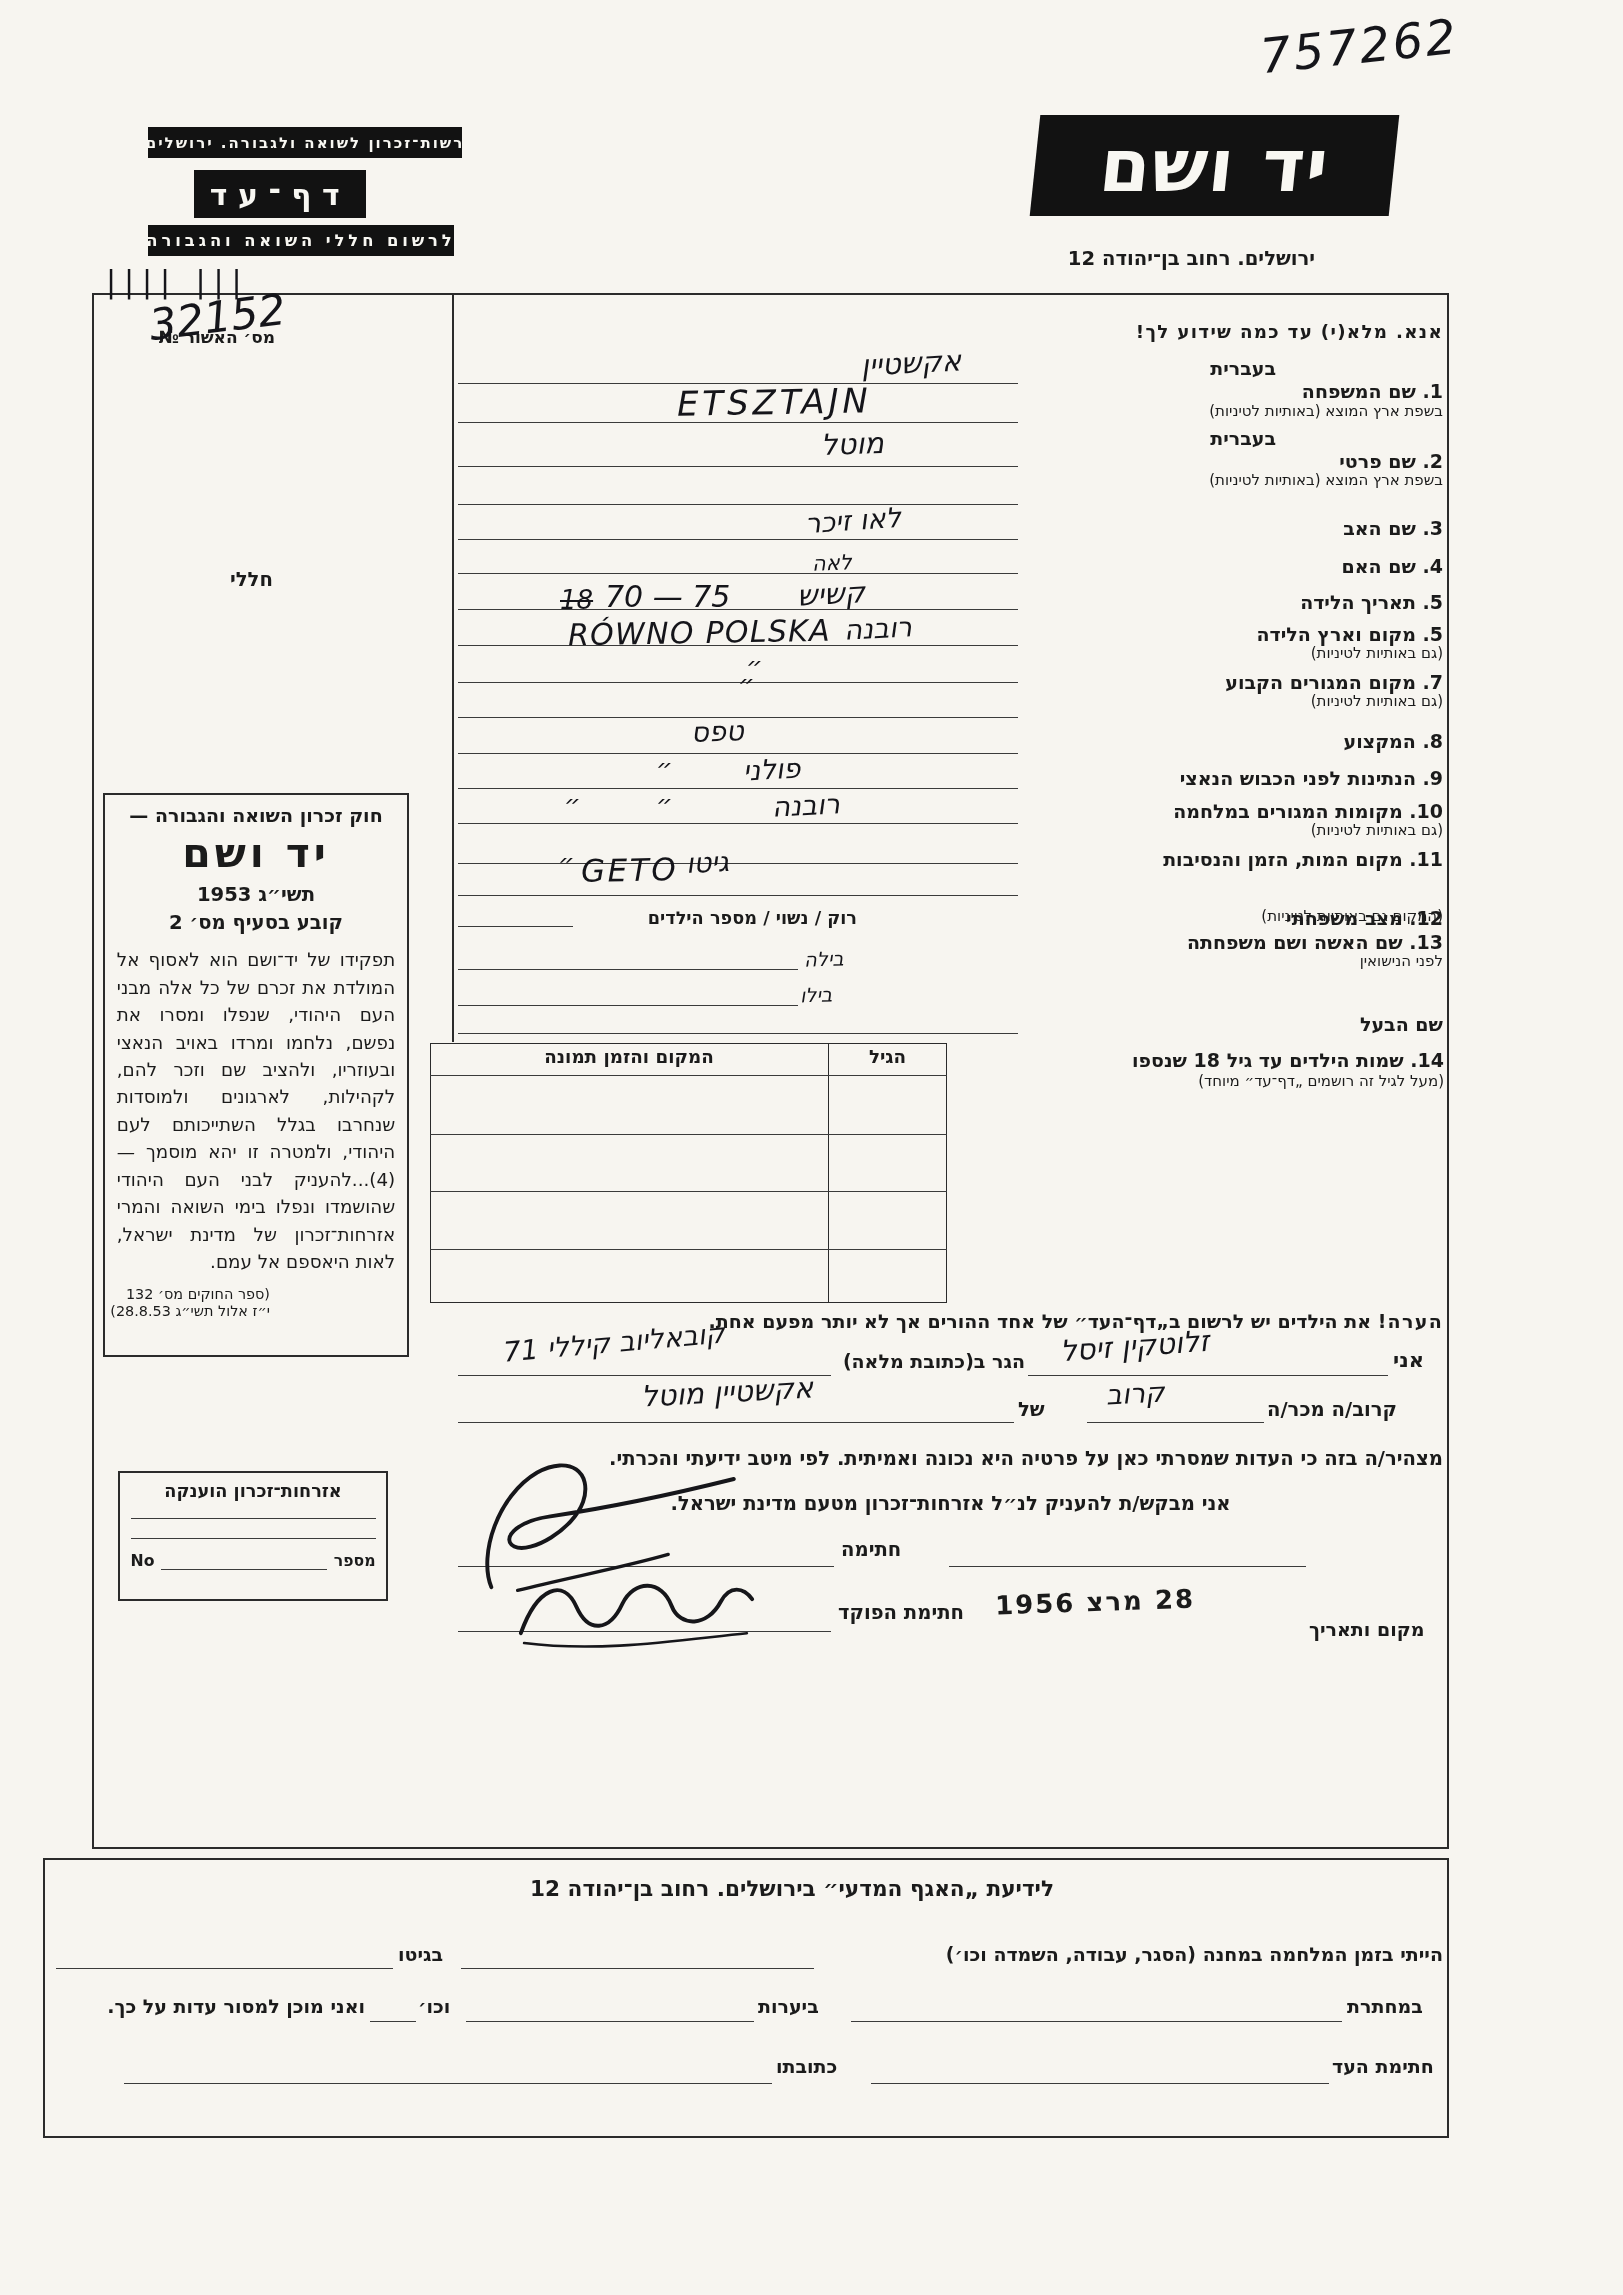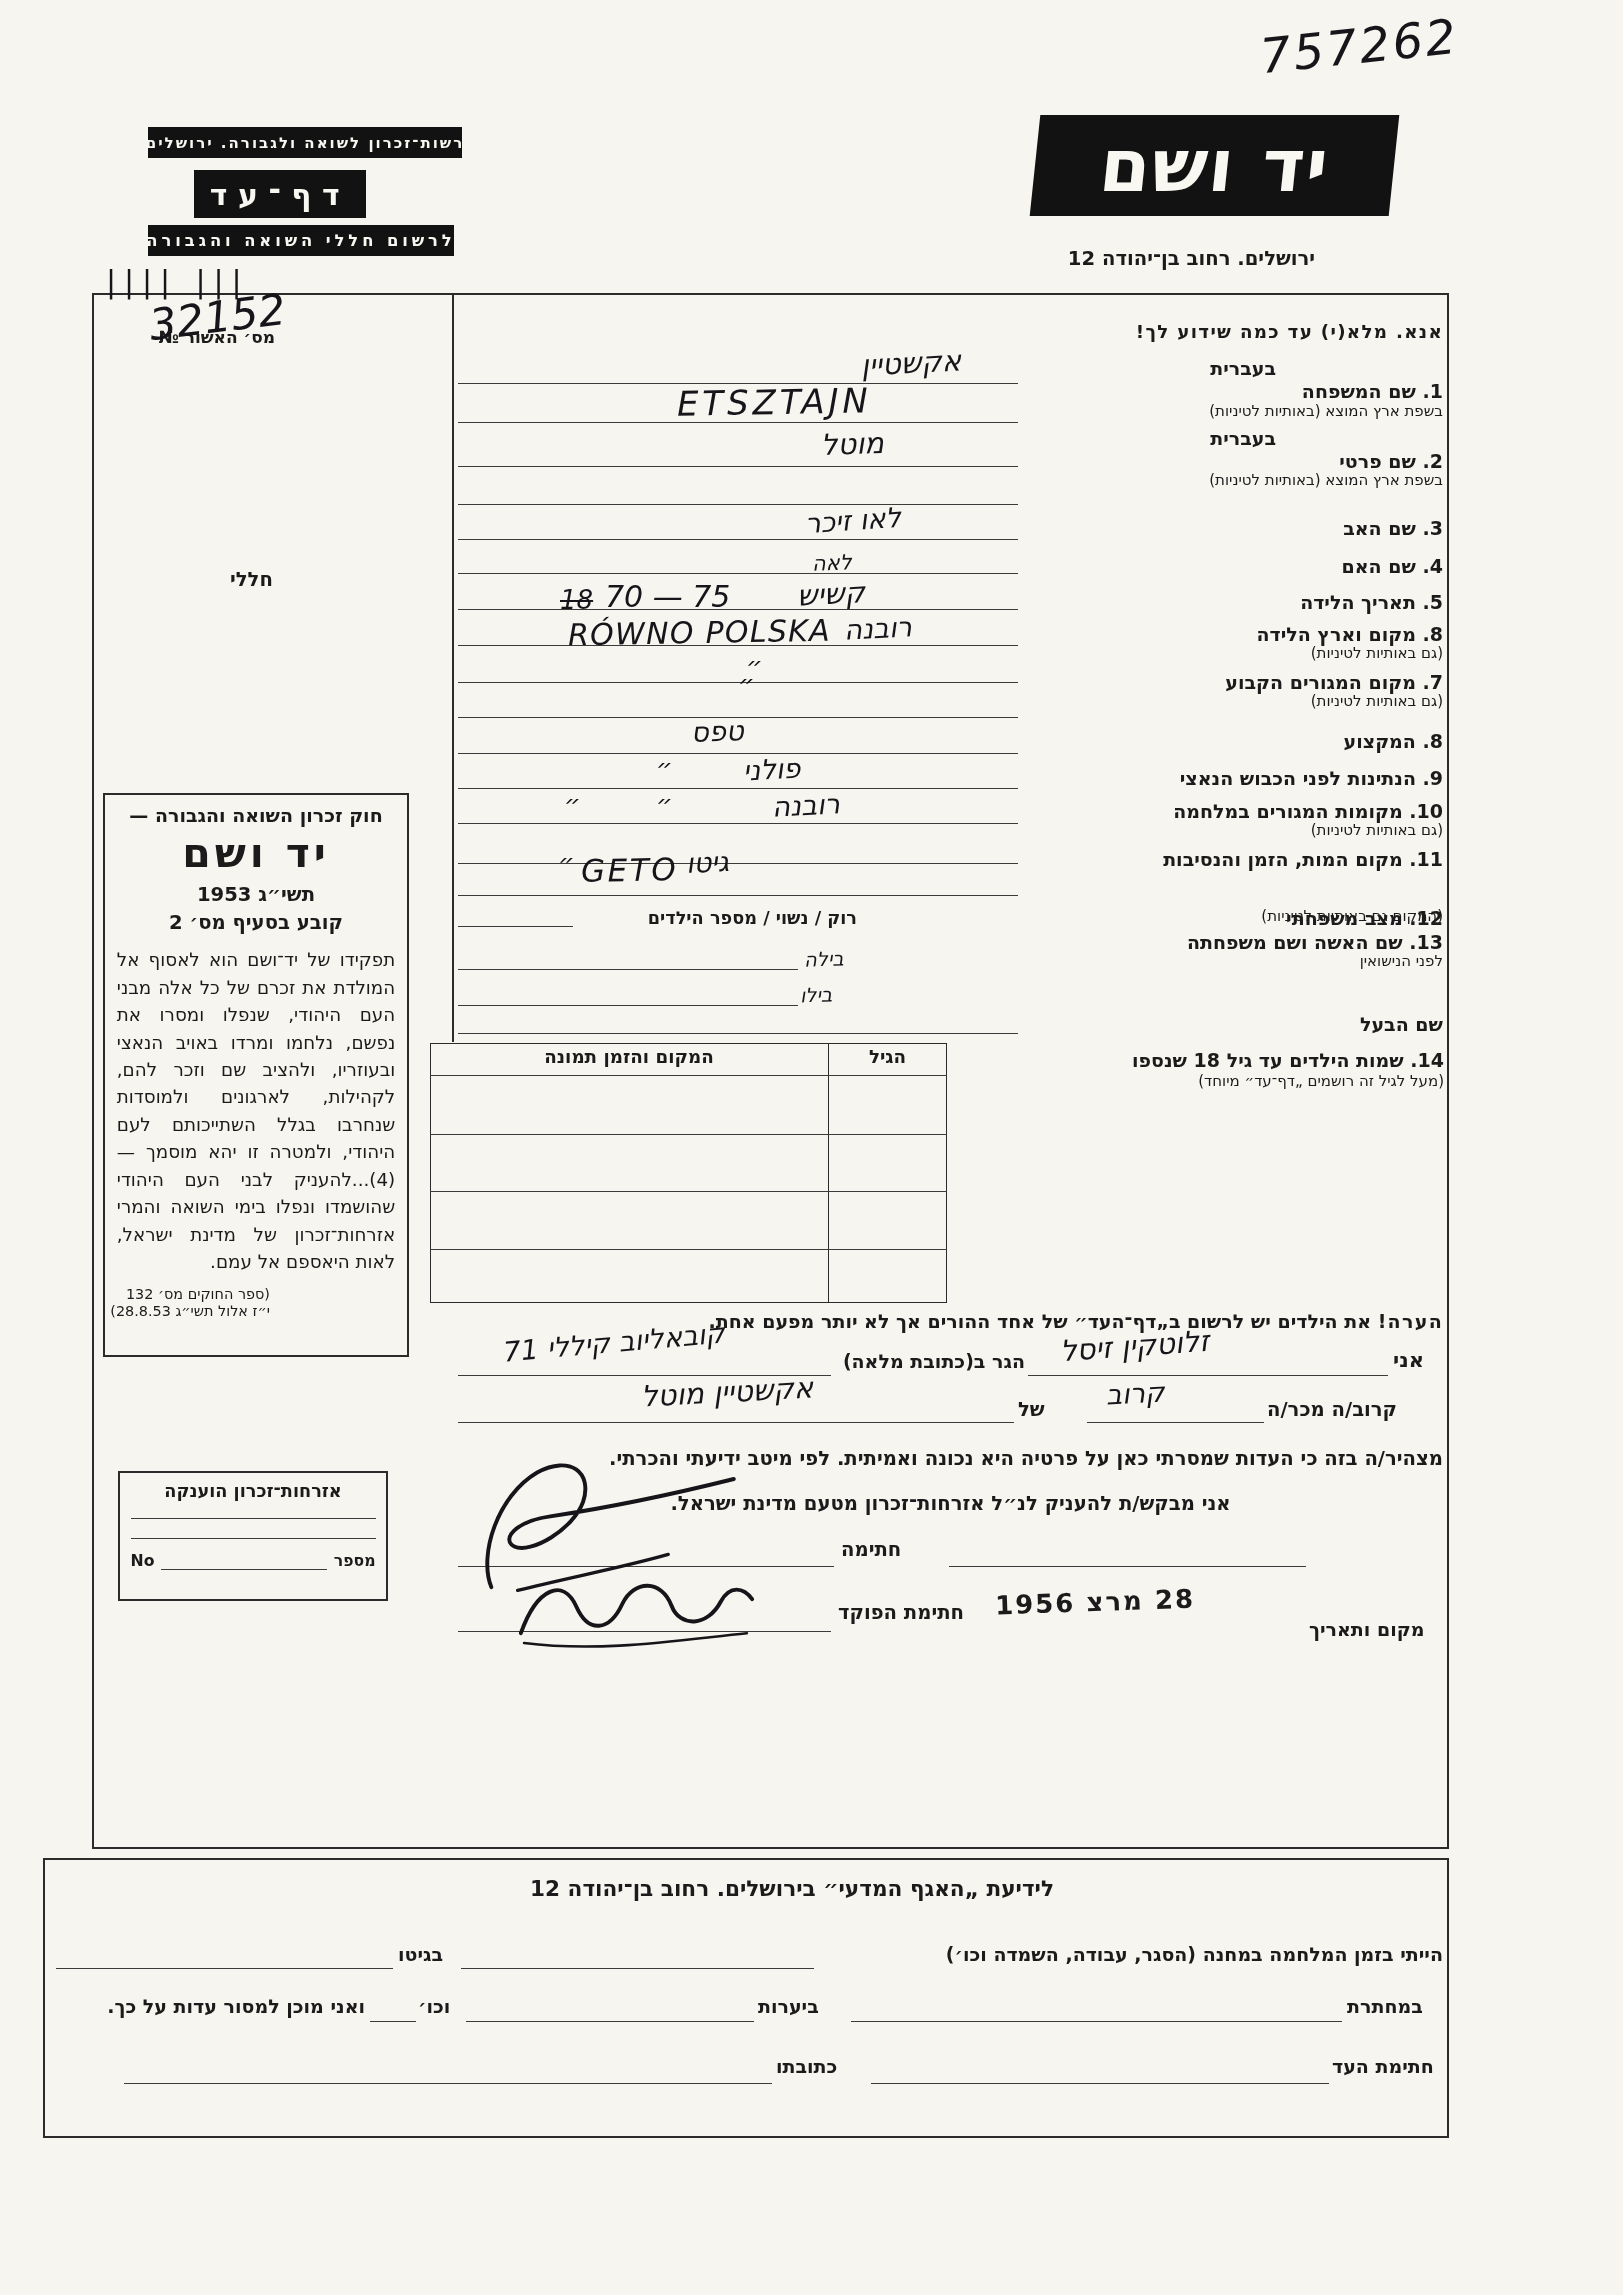--- a/index.html
+++ b/index.html
@@ -53,21 +53,21 @@
   <div class="sublbl" style="left:1021px;top:402px;width:422px">בשפת ארץ המוצא (באותיות לטיניות)</div>
 
   <div class="lbl" style="left:1021px;top:427px;width:422px;padding-right:167px">בעברית</div>
   <div class="lbl" style="left:1021px;top:450px;width:422px">2. שם פרטי</div>
   <div class="sublbl" style="left:1021px;top:471px;width:422px">בשפת ארץ המוצא (באותיות לטיניות)</div>
 
   <div class="lbl" style="left:1021px;top:517px;width:422px">3. שם האב</div>
   <div class="lbl" style="left:1021px;top:555px;width:422px">4. שם האם</div>
   <div class="lbl" style="left:1021px;top:591px;width:422px">5. תאריך הלידה</div>
 
-  <div class="lbl" style="left:1021px;top:623px;width:422px">8. מקום וארץ הלידה</div>
+  <div class="lbl" style="left:1021px;top:623px;width:422px">5. מקום וארץ הלידה</div>
   <div class="sublbl" style="left:1021px;top:644px;width:422px">(גם באותיות לטיניות)</div>
 
   <div class="lbl" style="left:1021px;top:671px;width:422px">7. מקום המגורים הקבוע</div>
   <div class="sublbl" style="left:1021px;top:692px;width:422px">(גם באותיות לטיניות)</div>
 
   <div class="lbl" style="left:1021px;top:730px;width:422px">8. המקצוע</div>
   <div class="lbl" style="left:1021px;top:767px;width:422px">9. הנתינות לפני הכבוש הנאצי</div>
 
   <div class="lbl" style="left:1021px;top:800px;width:422px">10. מקומות המגורים במלחמה</div>
   <div class="sublbl" style="left:1021px;top:821px;width:422px">(גם באותיות לטיניות)</div>

